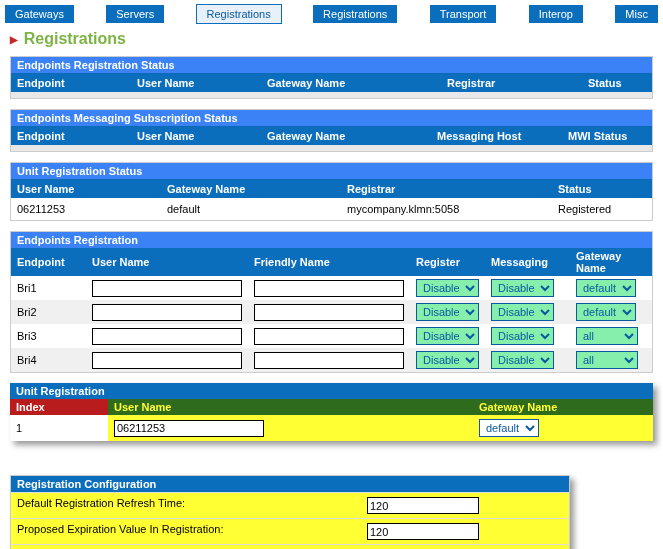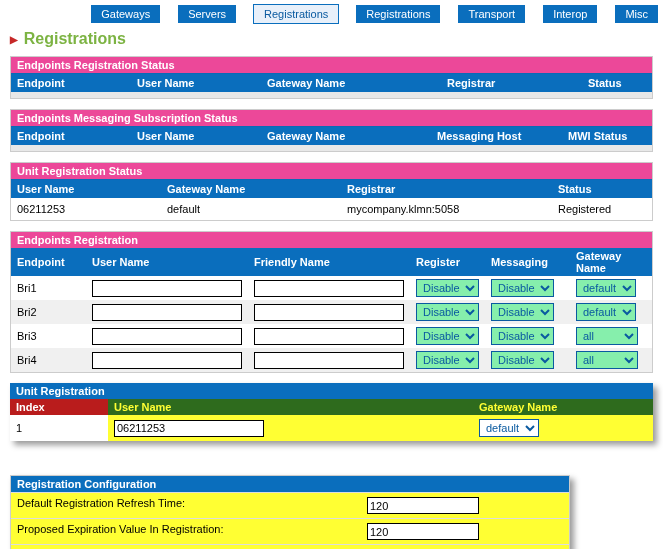--- a/index.html
+++ b/index.html
@@ -1,30 +1,30 @@
 <!DOCTYPE html>
 <html><head>
 <meta charset="utf-8">
 <style>
 * { box-sizing: border-box; margin: 0; padding: 0; }
 body { font-family: Verdana, Arial, sans-serif; font-size: 11px; background: #fff; color: #000; }
 .container { width: 663px; }
 
 
-.tabs { display: flex; justify-content: flex-end; padding: 4px 4px 2px 4px; gap: 16px; }
+.tabs { display: flex; justify-content: space-between; padding: 4px 4px 2px 4px; gap: 16px; }
 .tab { background: #0a6ebd; color: #fff; border: 1px solid #fff; padding: 3px 10px; font-size: 11px; cursor: pointer; }
 .tab.active { background: #e8f0fa; color: #0a5aa0; border: 1px solid #0a6ebd; }
 
 
 .page-title { color: #7cb342; font-size: 16px; font-weight: bold; padding: 4px 10px; }
 .page-title .arrow { color: #c62828; font-size: 10px; margin-right: 6px; vertical-align: middle; }
 
 
 .section { margin: 4px 10px 10px 10px; border: 1px solid #ccc; background: #fff; }
-.sec-hdr { background: #ec4899; color: #fff; font-weight: bold; font-size: 11px; padding: 2px 6px; }
+.sec-hdr { background: #3b82f6; color: #fff; font-weight: bold; font-size: 11px; padding: 2px 6px; }
 .sec-cols { background: #0a6ebd; color: #fff; font-weight: bold; font-size: 11px; display: flex; padding: 2px 0px; border-top: 1px solid #0b69b6; }
 .sec-cols div { padding: 1px 6px; }
 
 
 .row { display: flex; padding: 4px 0; }
 .row div { padding: 1px 6px; }
 
 
 .er-table { width: 100%; }
 .er-head { background: #0a6ebd; color: #fff; font-weight: bold; }

